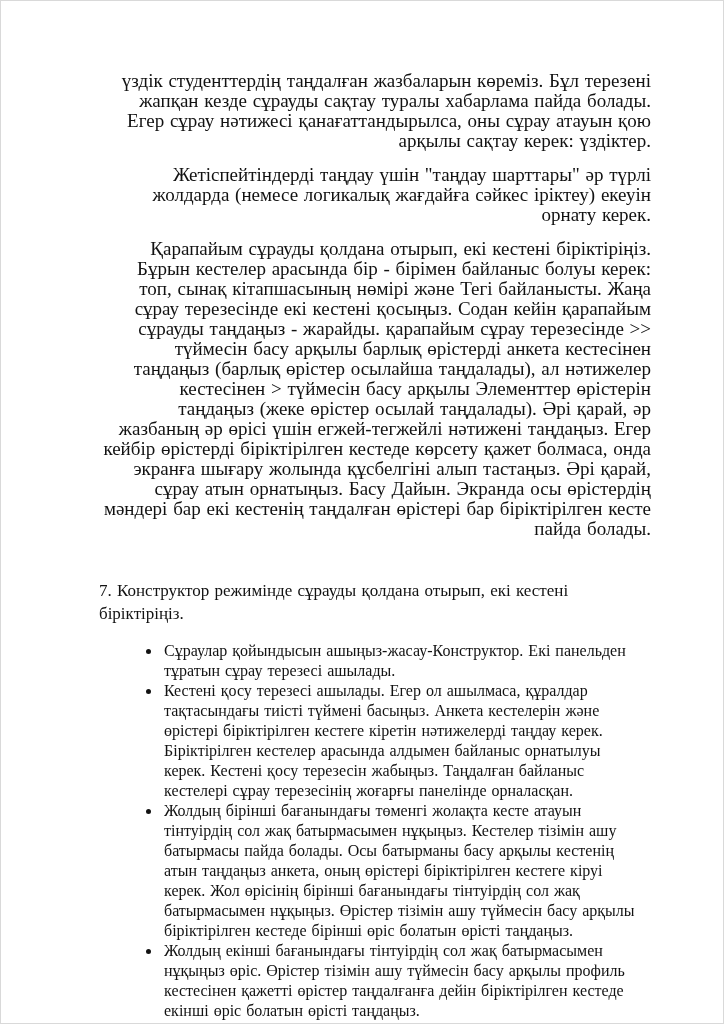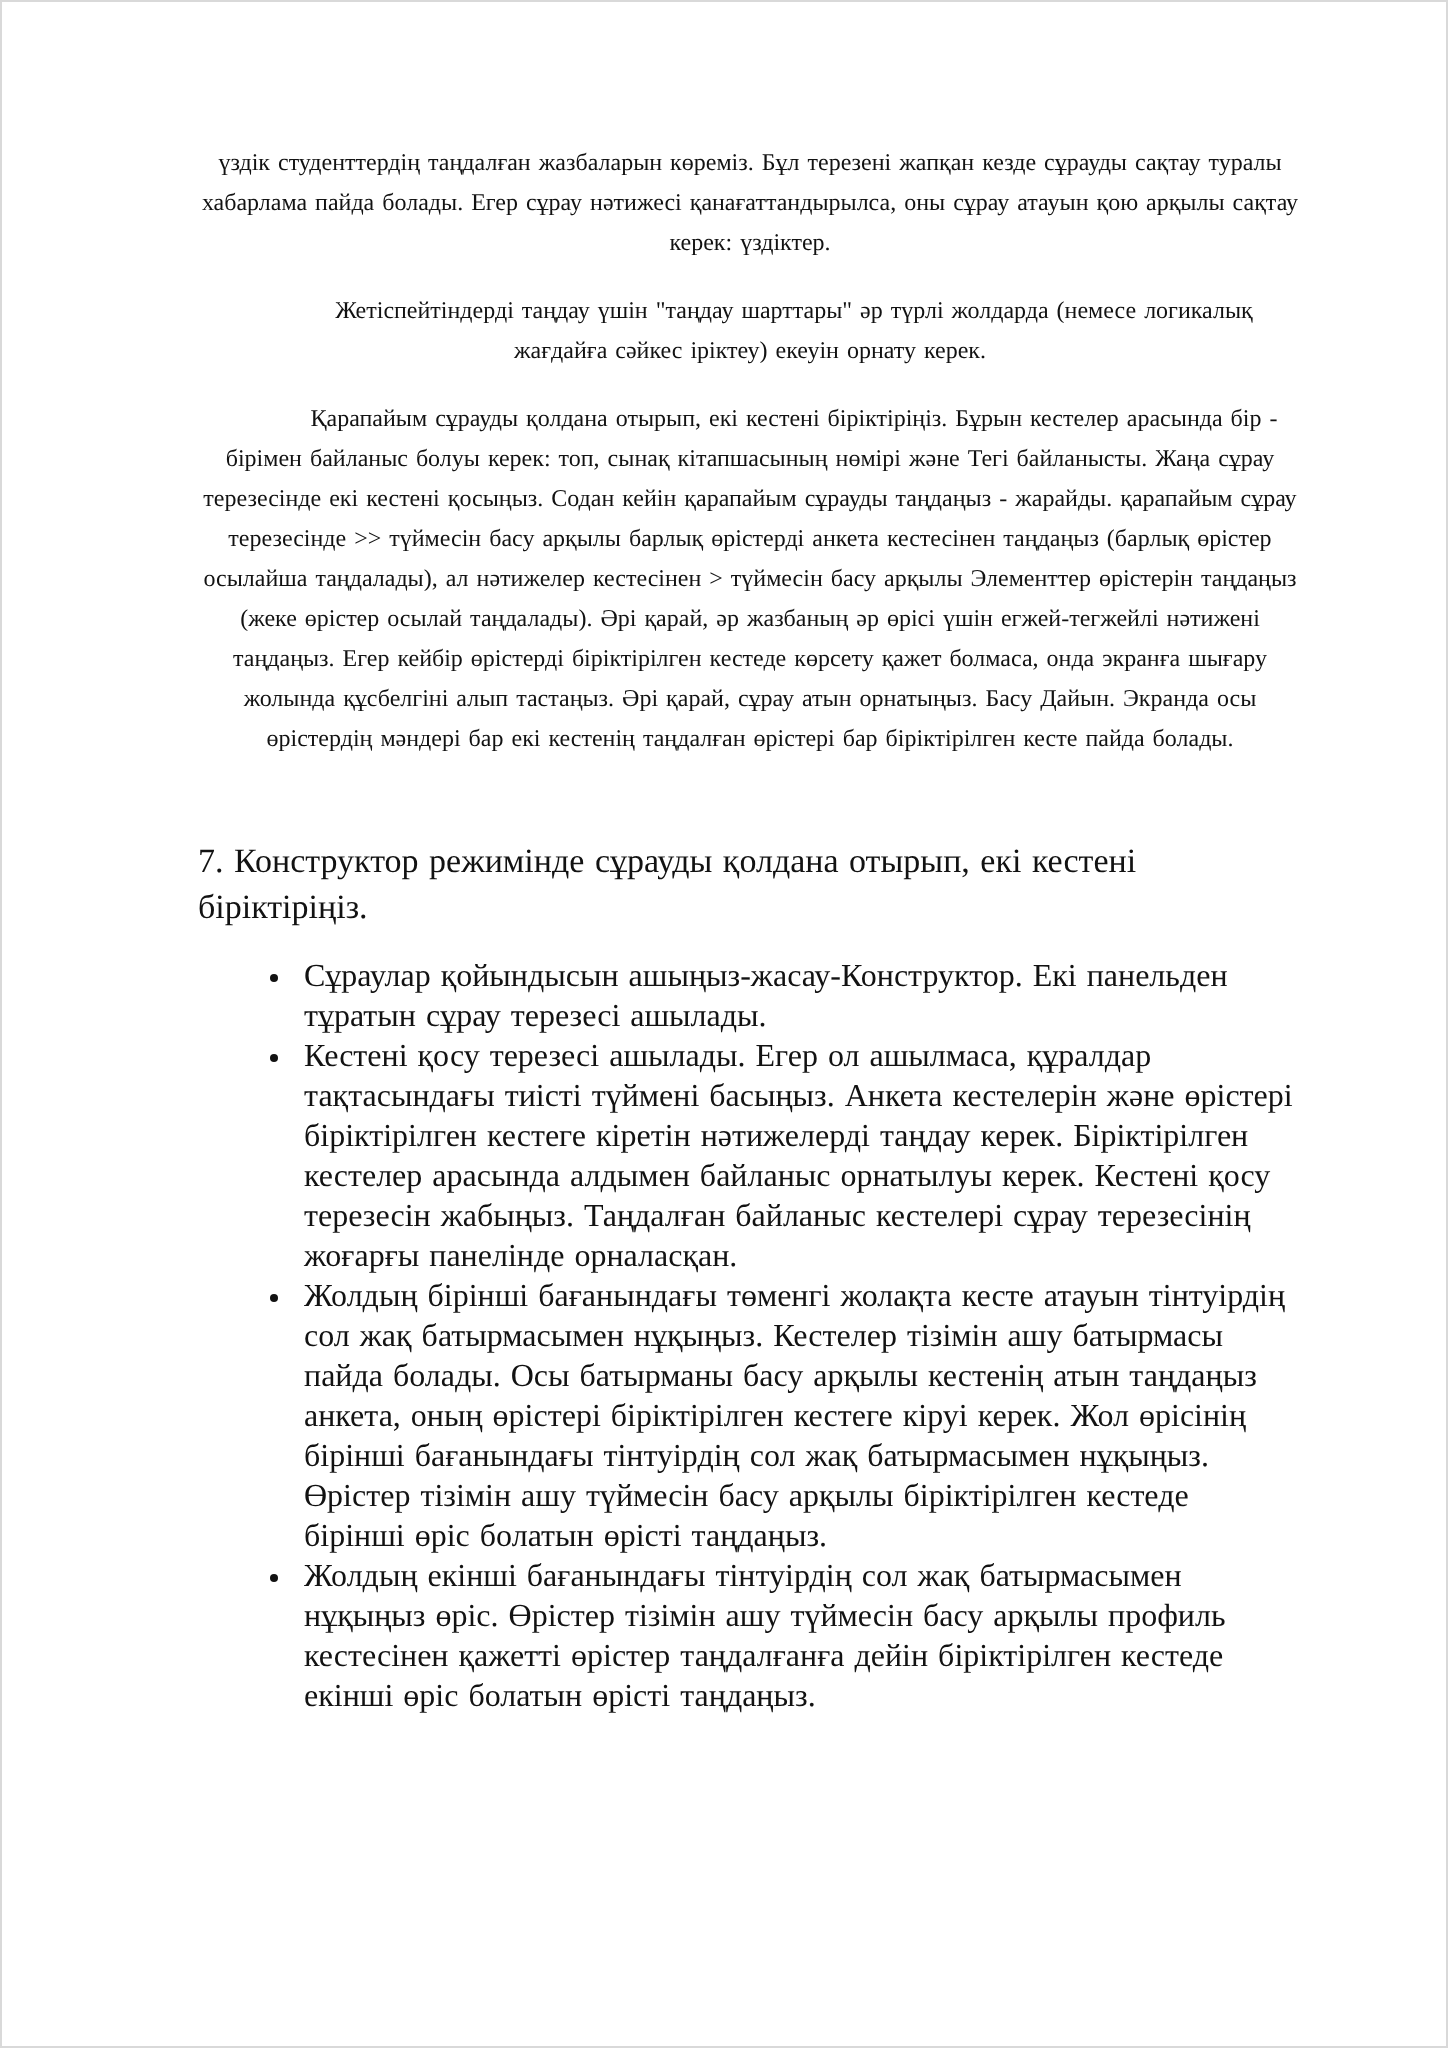--- a/index.html
+++ b/index.html
@@ -17,38 +17,38 @@
   .page {
     box-sizing: border-box;
     width: 724px;
     height: 1024px;
     background: #ffffff;
     border: 1px solid #d9d9d9;
     padding: 70px 72px 30px 98px;
     overflow: hidden;
   }
   .par {
-    font-size: 12px;
+    font-size: 19px;
     line-height: 20px;
     margin: 0 0 14px 0;
-    text-align: center;
+    text-align: right;
     word-spacing: 1px;
   }
   .par.indent {
     text-indent: 44px;
   }
   .heading {
     font-size: 17px;
     line-height: 23px;
     font-weight: normal;
     margin: 40px 0 14px 0;
     word-spacing: 1px;
   }
   ul.bullets {
-    margin: 4px;
+    margin: 16px;
     padding: 0 0 0 47px;
     list-style: disc outside;
   }
   ul.bullets li {
     font-size: 16px;
     line-height: 20px;
     margin: 0;
     padding-left: 2px;
     word-spacing: 1px;
   }

